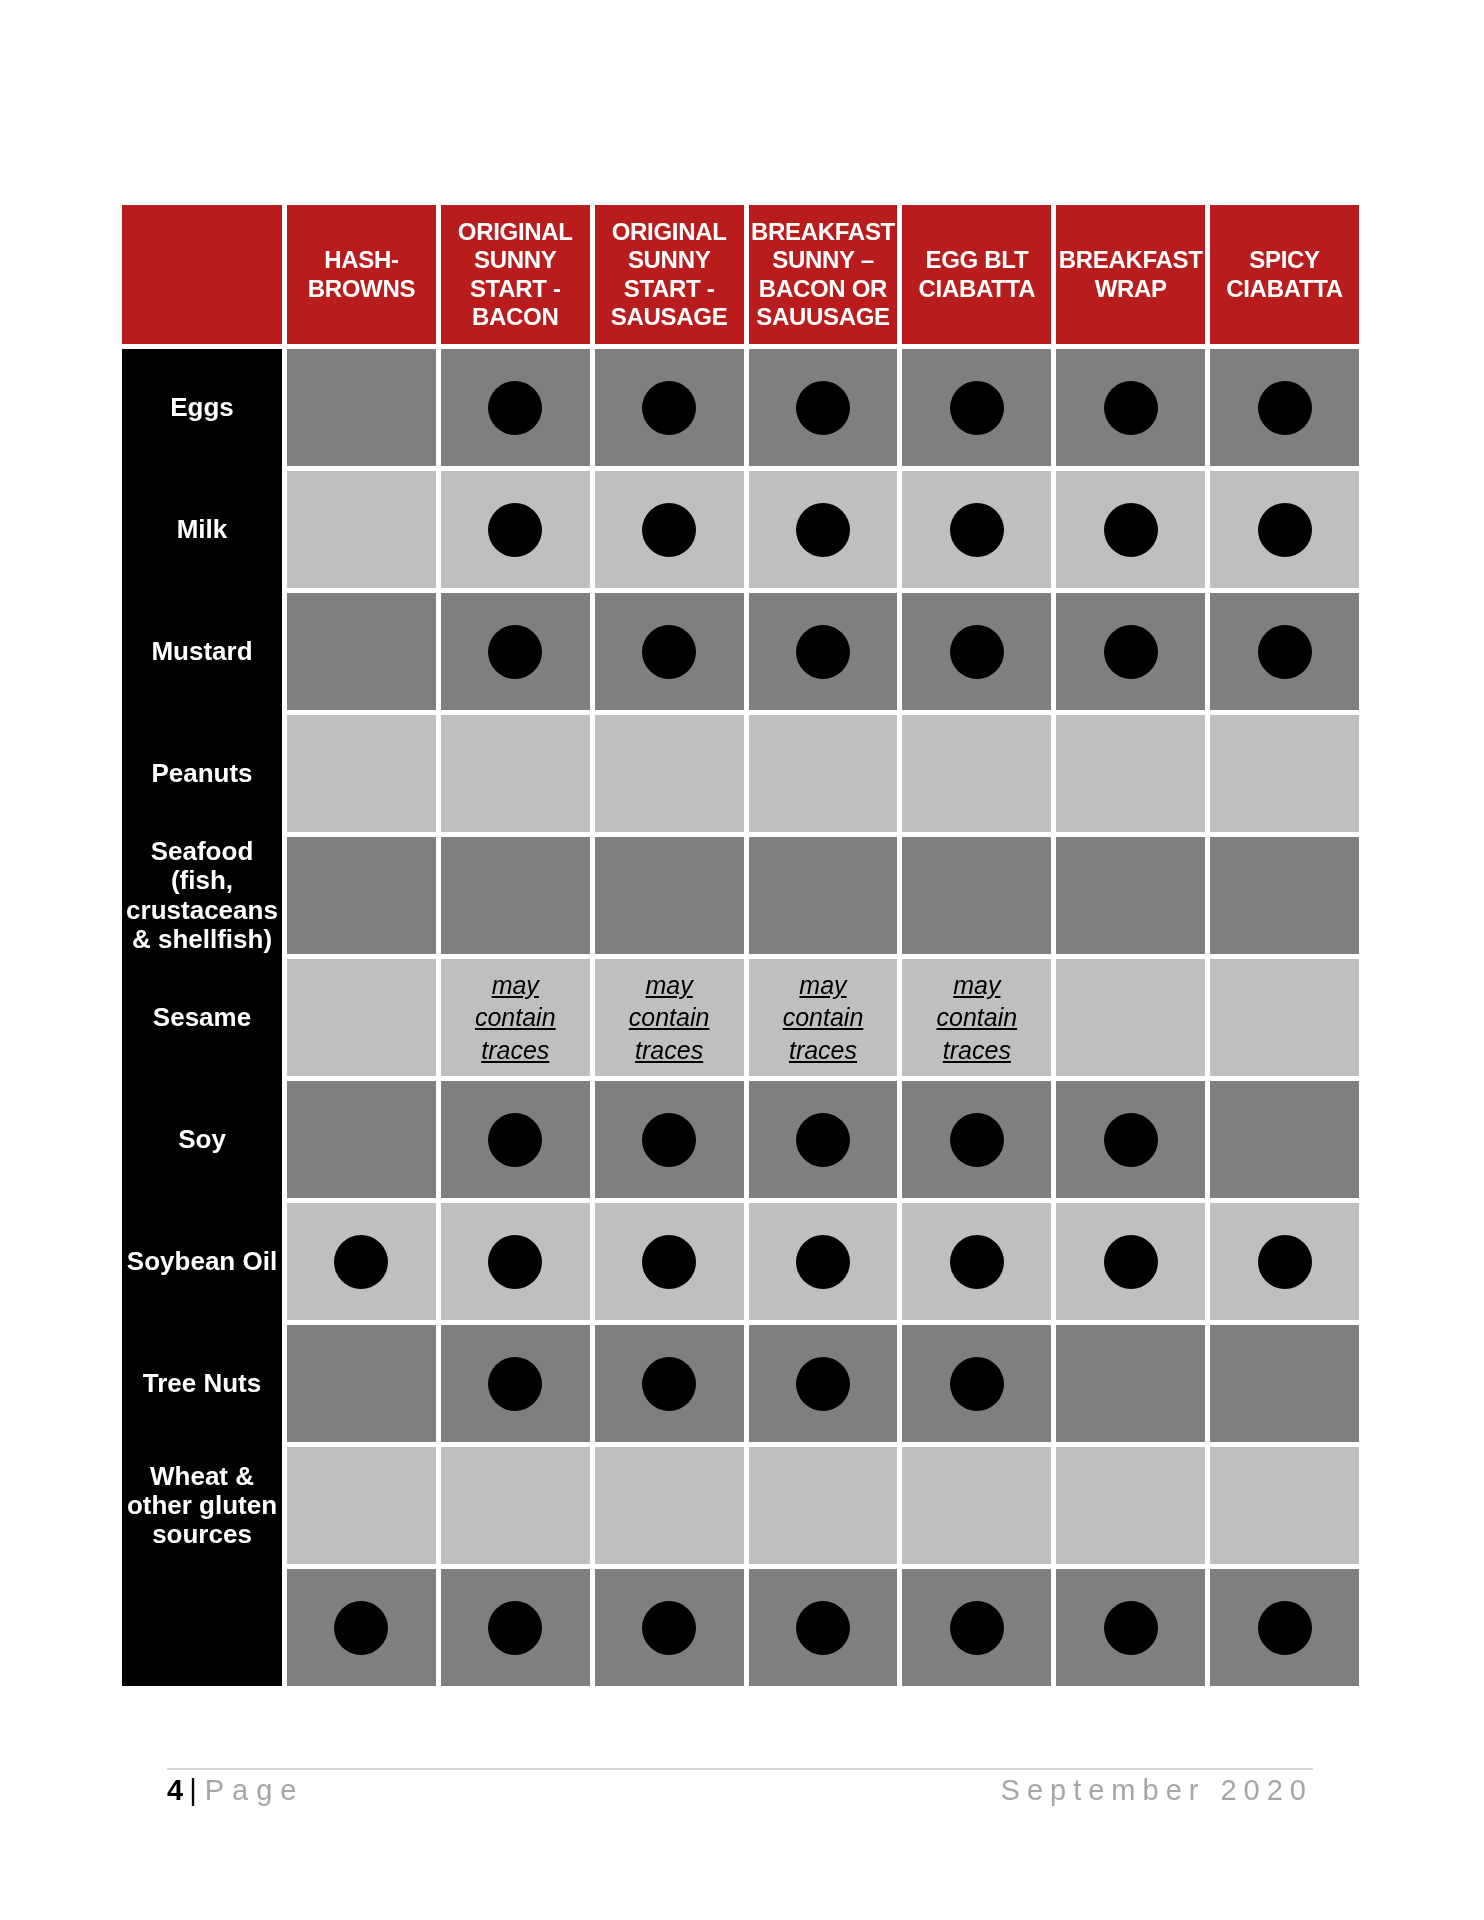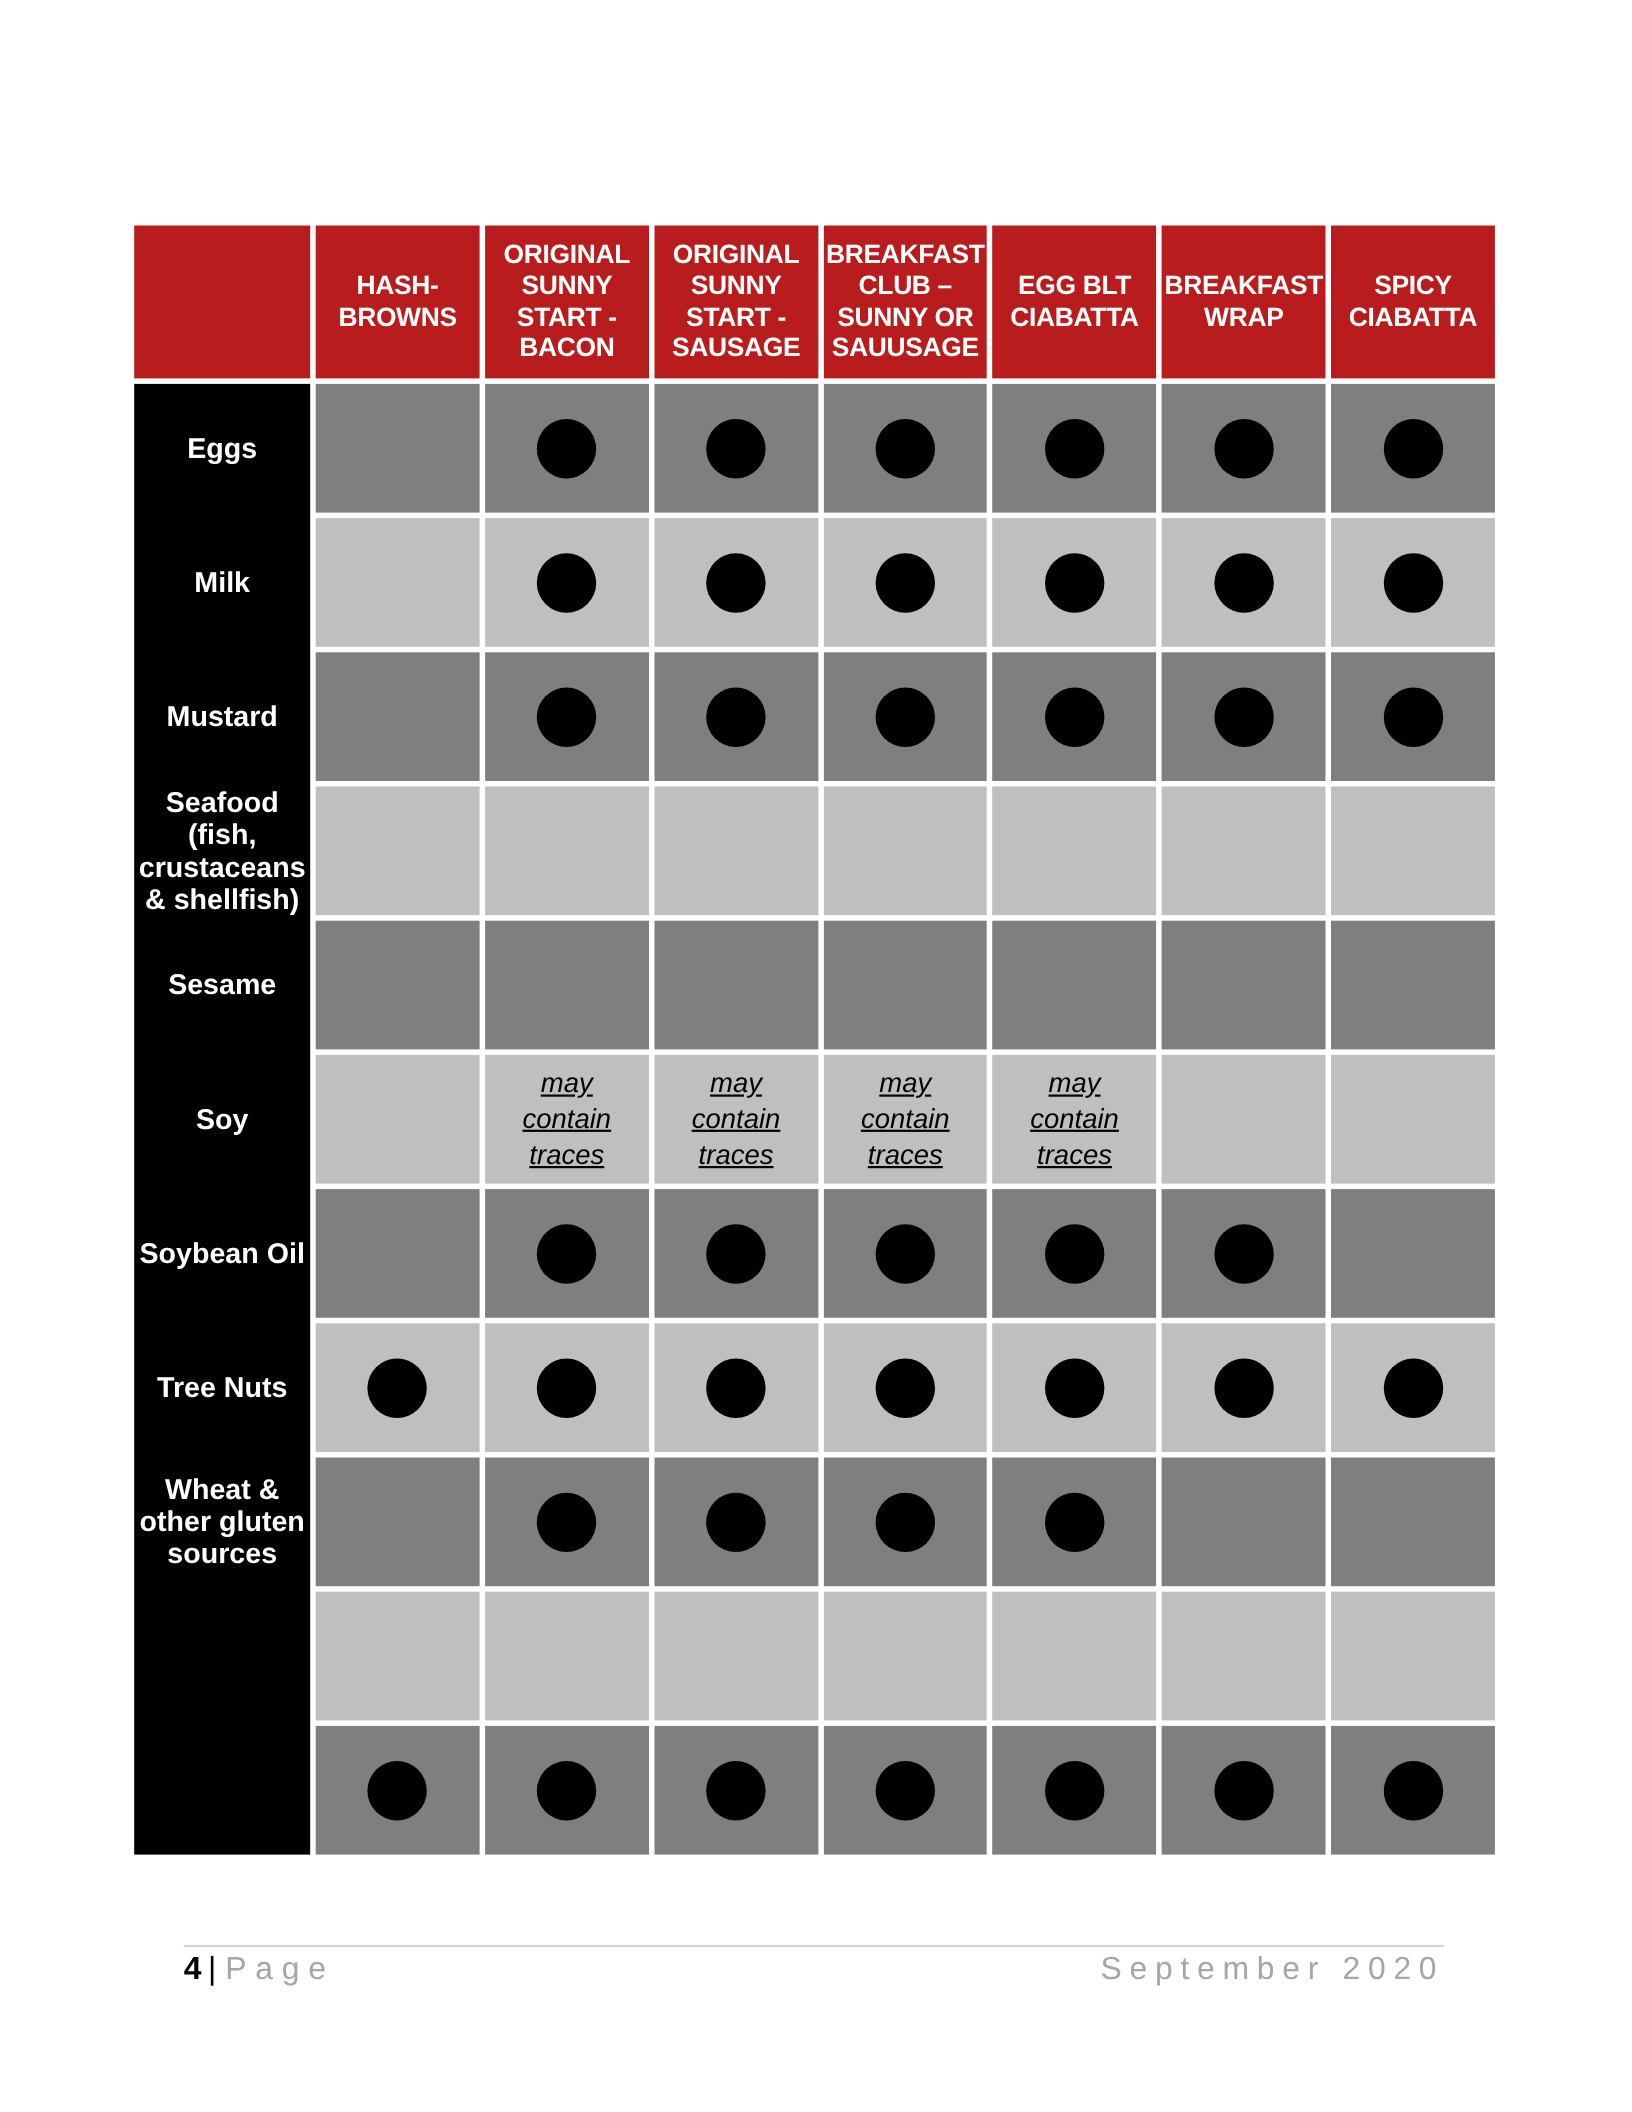--- a/index.html
+++ b/index.html
@@ -63,28 +63,29 @@
 </head>
 <body>
 
 <div class="page">
 
   <div class="allergen-grid">
       <div class="cell hdr"></div>
       <div class="cell hdr">HASH-BROWNS</div>
       <div class="cell hdr">ORIGINAL SUNNY START - BACON</div>
       <div class="cell hdr">ORIGINAL SUNNY START - SAUSAGE</div>
-      <div class="cell hdr">BREAKFAST CLUB – SUNNY OR SAUUSAGE</div>
+      <div class="cell hdr">BREAKFAST SUNNY – BACON OR SAUUSAGE</div>
       <div class="cell hdr">EGG BLT CIABATTA</div>
       <div class="cell hdr">BREAKFAST WRAP</div>
       <div class="cell hdr">SPICY CIABATTA</div>
       <div class="label-col">
         <div class="row-label">Eggs</div>
         <div class="row-label">Milk</div>
         <div class="row-label">Mustard</div>
+        <div class="row-label">Peanuts</div>
         <div class="row-label">Seafood (fish, crustaceans &amp; shellfish)</div>
         <div class="row-label">Sesame</div>
         <div class="row-label">Soy</div>
         <div class="row-label">Soybean Oil</div>
         <div class="row-label">Tree Nuts</div>
         <div class="row-label">Wheat &amp; other gluten sources</div>
       </div>
       <div class="cell data dark"></div>
       <div class="cell data dark">
         <div class="dot"></div>

